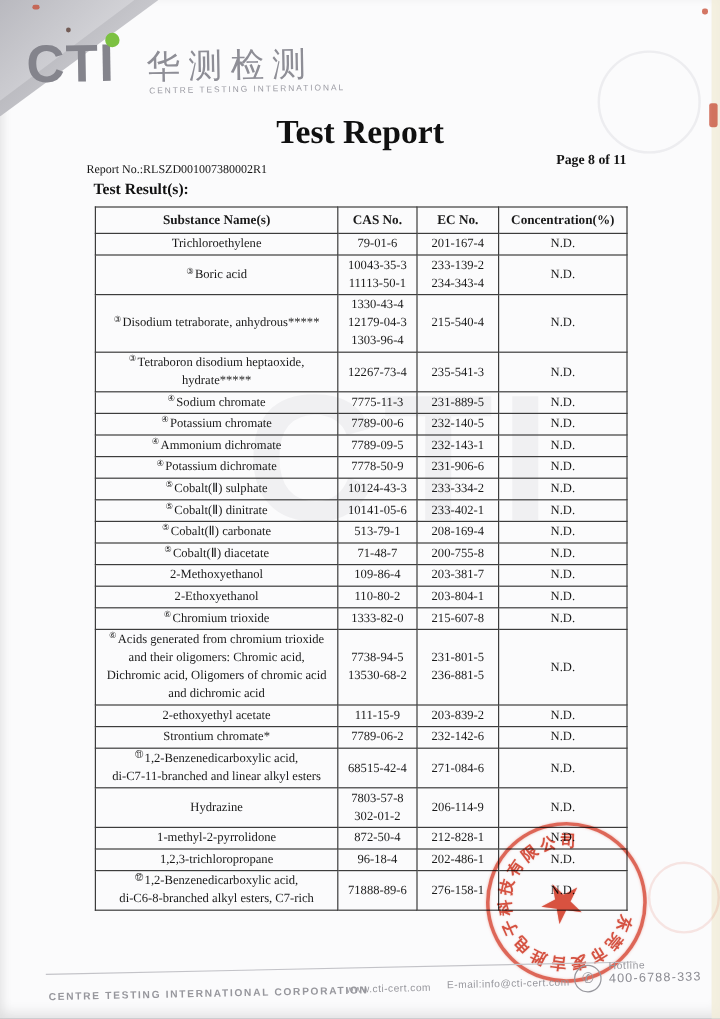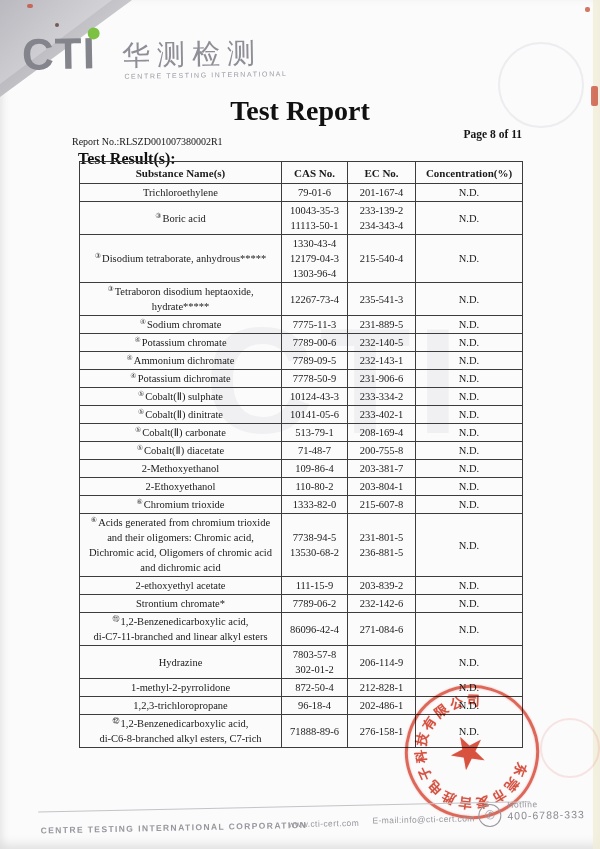--- a/index.html
+++ b/index.html
@@ -25,23 +25,23 @@
      font-family:"Liberation Sans",sans-serif;white-space:nowrap;}
   
   .watermark-cti{position:absolute;left:205px;top:295px;font-family:"Liberation Sans",sans-serif;
      font-weight:bold;font-size:150px;color:rgba(185,185,195,.16);letter-spacing:6px;pointer-events:none;}
   .watermark-circle{position:absolute;left:498px;top:42px;width:82px;height:82px;border-radius:50%;
      border:2px solid rgba(195,195,205,.25);pointer-events:none;}
   
   .title{position:absolute;left:0;top:95px;width:600px;text-align:center;font-size:28px;font-weight:bold;color:#101010;}
   .report-no{position:absolute;left:72px;top:136px;font-size:10px;color:#151515;}
   .page-no{position:absolute;right:78px;top:128px;font-size:11.5px;color:#151515;font-weight:bold;}
-  .section-label{position:absolute;left:78px;top:150px;font-size:16px;font-weight:bold;color:#101010;}
-  
-  .table-wrap{position:absolute;left:79px;top:161px;width:443px;}
+  .section-label{position:absolute;left:78px;top:150px;font-size:13px;font-weight:bold;color:#101010;}
+  
+  .table-wrap{position:absolute;left:79px;top:172px;width:443px;}
   table.results{border-collapse:collapse;width:443px;table-layout:fixed;}
   .results th,.results td{border:1px solid #3c3c3c;padding:1px 2px;text-align:center;vertical-align:middle;
      color:#1a1a1a;overflow:hidden;}
   .results th{font-size:11px;font-weight:bold;height:19px;}
   .results td{font-size:10.5px;}
   .results .line{height:15px;line-height:15px;white-space:nowrap;}
   sup.fnote{font-size:7px;line-height:0;vertical-align:4px;margin-right:1px;color:#2a2a2a;}
   col.c-name{width:202px;} col.c-cas{width:66px;} col.c-ec{width:68px;} col.c-conc{width:107px;}
   
   .stamp{position:absolute;left:402px;top:682px;width:140px;height:140px;transform:rotate(-28deg);
@@ -373,21 +373,21 @@
             <td class="concentration-cell">
               <div class="line">N.D.</div>
             </td>
           </tr>
           <tr>
             <td class="substance-name-cell">
               <div class="line"><sup class="fnote">⑪</sup>1,2-Benzenedicarboxylic acid,</div>
               <div class="line">di-C7-11-branched and linear alkyl esters</div>
             </td>
             <td class="cas-cell">
-              <div class="line">86096-42-4</div>
+              <div class="line">68515-42-4</div>
             </td>
             <td class="ec-cell">
               <div class="line">271-084-6</div>
             </td>
             <td class="concentration-cell">
               <div class="line">N.D.</div>
             </td>
           </tr>
           <tr>
             <td class="substance-name-cell">

